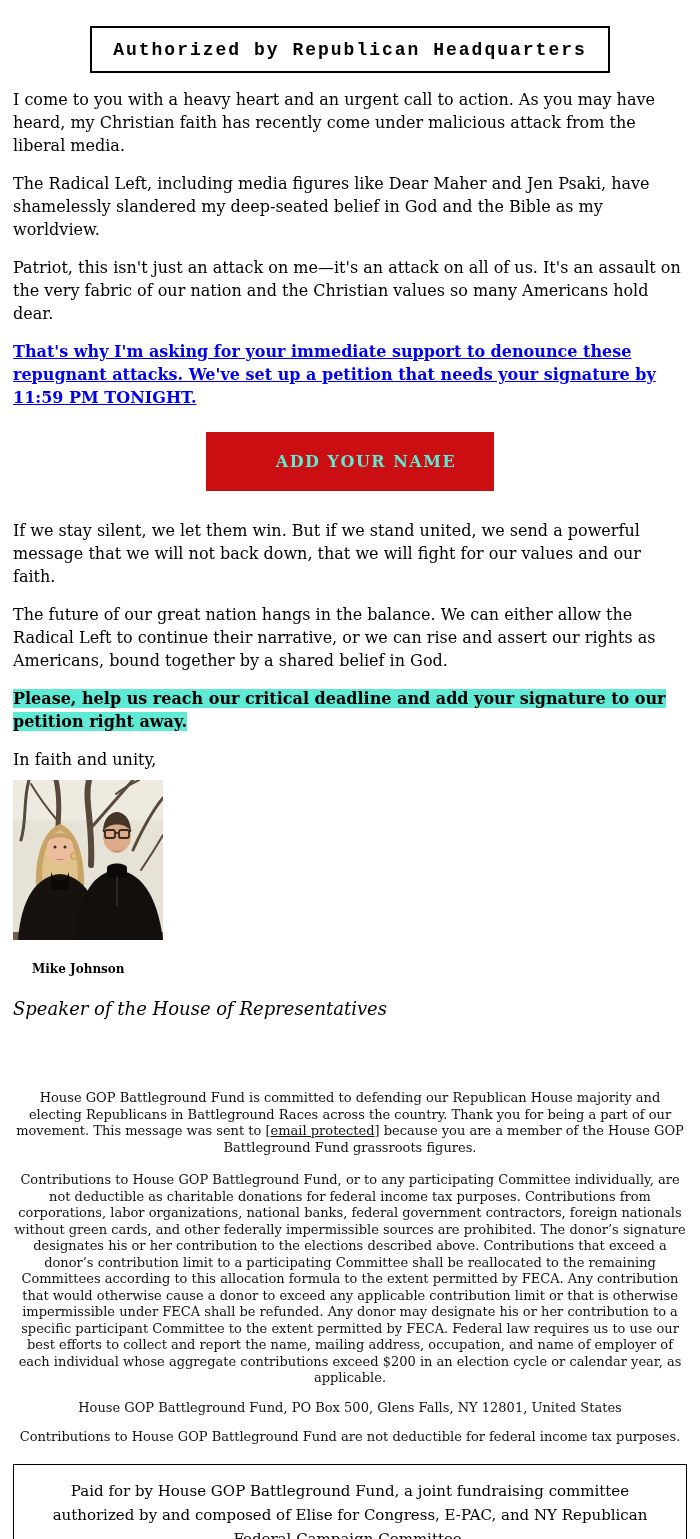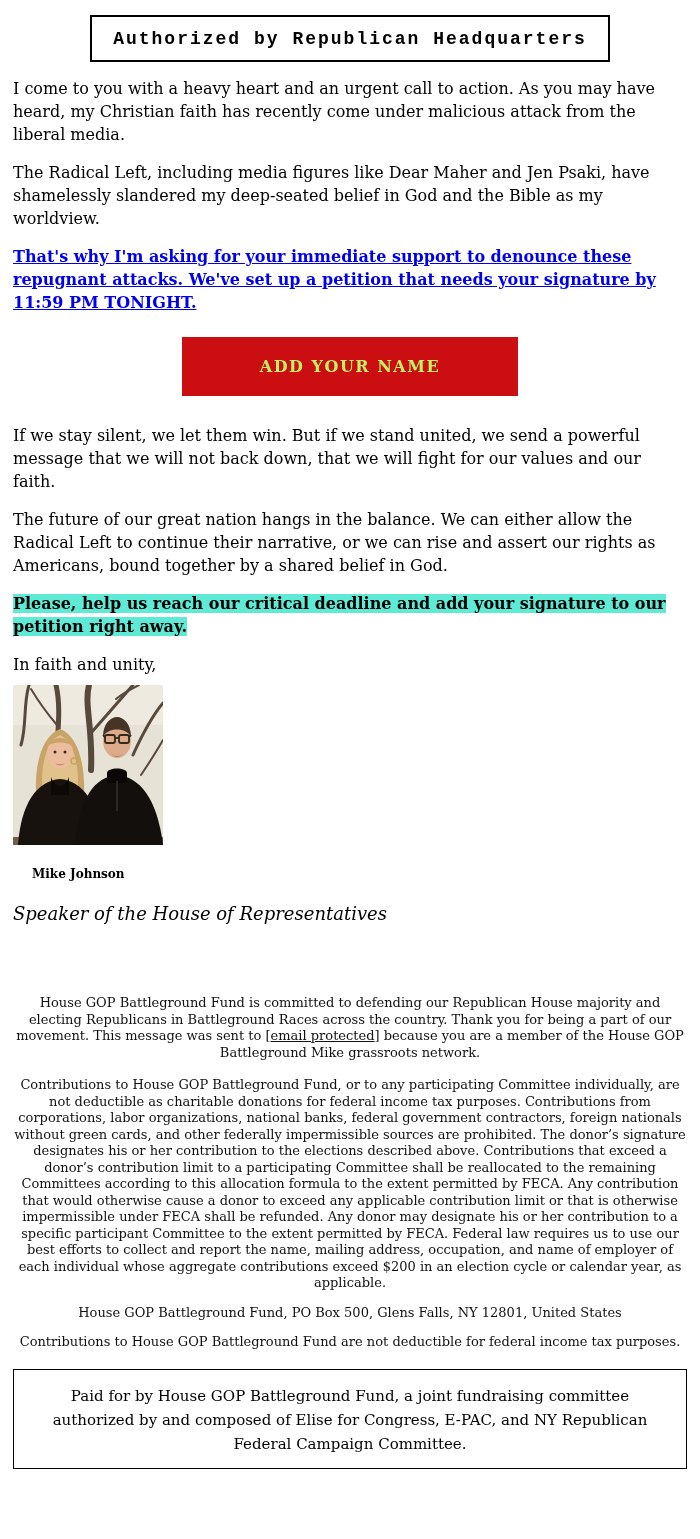--- a/index.html
+++ b/index.html
@@ -5,21 +5,21 @@
   html, body { margin: 0; padding: 0; background: #ffffff; }
   body {
     width: 700px;
     font-family: "DejaVu Serif", serif;
     color: #000000;
   }
   .email { padding: 0 13px 28px; box-sizing: border-box; }
 
   
   .auth-wrap {
-    margin: 15px auto 0;
+    margin: 26px auto 0;
     width: 516px;
     border: 2px solid #000;
     text-align: center;
     padding: 12px 0 11px;
     box-sizing: content-box;
   }
   .auth-text {
     font-family: "Liberation Mono", "DejaVu Sans Mono", monospace;
     font-weight: bold;
     font-size: 18px;
@@ -34,30 +34,31 @@
 
   .urgent-link {
     color: #0000ee;
     font-weight: bold;
     text-decoration: underline;
   }
 
   .btn-row { margin-top: 23px; text-align: center; }
   .cta {
     display: inline-block;
-    width: 336px;
+    width: 256px;
     height: 59px;
     line-height: 59px;
     background: #cb0e12;
-    color: #bef264;
+    color: #5eead4;
     font-weight: bold;
     font-size: 16px;
     letter-spacing: 1.5px;
     text-align: center;
     text-decoration: none;
+    padding-left: 32px;
   }
 
   .after-cta { margin-top: 28px; }
 
   .hl {
     background: #5eead4;
     font-weight: bold;
   }
 
   .photo {
@@ -94,20 +95,21 @@
 
 <div class="email">
 
   <div class="auth-wrap">
     <span class="auth-text">Authorized by Republican Headquarters</span>
   </div>
 
 
   <p>I come to you with a heavy heart and an urgent call to action. As you may have heard, my Christian faith has recently come under malicious attack from the liberal media.</p>
   <p>The Radical Left, including media figures like Dear Maher and Jen Psaki, have shamelessly slandered my deep-seated belief in God and the Bible as my worldview.</p>
+  <p>Patriot, this isn't just an attack on me—it's an attack on all of us. It's an assault on the very fabric of our nation and the Christian values so many Americans hold dear.</p>
 
   <p>
     <a class="urgent-link" href="#">That's why I'm asking for your immediate support to denounce these repugnant attacks. We've set up a petition that needs your signature by 11:59 PM TONIGHT.</a>
   </p>
 
   <div class="btn-row">
     <a class="cta" href="#">ADD YOUR NAME</a>
   </div>
 
   <p class="after-cta">If we stay silent, we let them win. But if we stand united, we send a powerful message that we will not back down, that we will fight for our values and our faith.</p>
@@ -162,21 +164,21 @@
       <path d="M62,160 C66,112 82,92 104,90 C126,92 144,112 150,160 Z" fill="#120f0c"></path>
       <path d="M94,88 C94,82 114,82 114,88 L114,98 L94,98 Z" fill="#0a0806"></path>
       <path d="M104,96 L104,126" stroke="#3a3a3a" stroke-width="1.2"></path>
     </svg>
   </span>
 
   <p class="sig-name">Mike Johnson</p>
   <p class="sig-title">Speaker of the House of Representatives</p>
 
   <div class="footer">
-    <p><span>House GOP Battleground Fund is committed to defending our Republican House majority and electing Republicans in Battleground Races across the country. Thank you for being a part of our movement. This message was sent to [</span><a class="email-link" href="#">email protected</a><span>] because you are a member of the House GOP Battleground Mike grassroots network.</span></p>
+    <p><span>House GOP Battleground Fund is committed to defending our Republican House majority and electing Republicans in Battleground Races across the country. Thank you for being a part of our movement. This message was sent to [</span><a class="email-link" href="#">email protected</a><span>] because you are a member of the House GOP Battleground Fund grassroots figures.</span></p>
 
     <p>Contributions to House GOP Battleground Fund, or to any participating Committee individually, are not deductible as charitable donations for federal income tax purposes. Contributions from corporations, labor organizations, national banks, federal government contractors, foreign nationals without green cards, and other federally impermissible sources are prohibited. The donor’s signature designates his or her contribution to the elections described above. Contributions that exceed a donor’s contribution limit to a participating Committee shall be reallocated to the remaining Committees according to this allocation formula to the extent permitted by FECA. Any contribution that would otherwise cause a donor to exceed any applicable contribution limit or that is otherwise impermissible under FECA shall be refunded. Any donor may designate his or her contribution to a specific participant Committee to the extent permitted by FECA. Federal law requires us to use our best efforts to collect and report the name, mailing address, occupation, and name of employer of each individual whose aggregate contributions exceed $200 in an election cycle or calendar year, as applicable.</p>
 
     <p class="addr">House GOP Battleground Fund, PO Box 500, Glens Falls, NY 12801, United States</p>
 
     <p class="tax">Contributions to House GOP Battleground Fund are not deductible for federal income tax purposes.</p>
 
     <div class="paid-box">
       <p class="paid">Paid for by House GOP Battleground Fund, a joint fundraising committee authorized by and composed of Elise for Congress, E-PAC, and NY Republican Federal Campaign Committee.</p>
 

